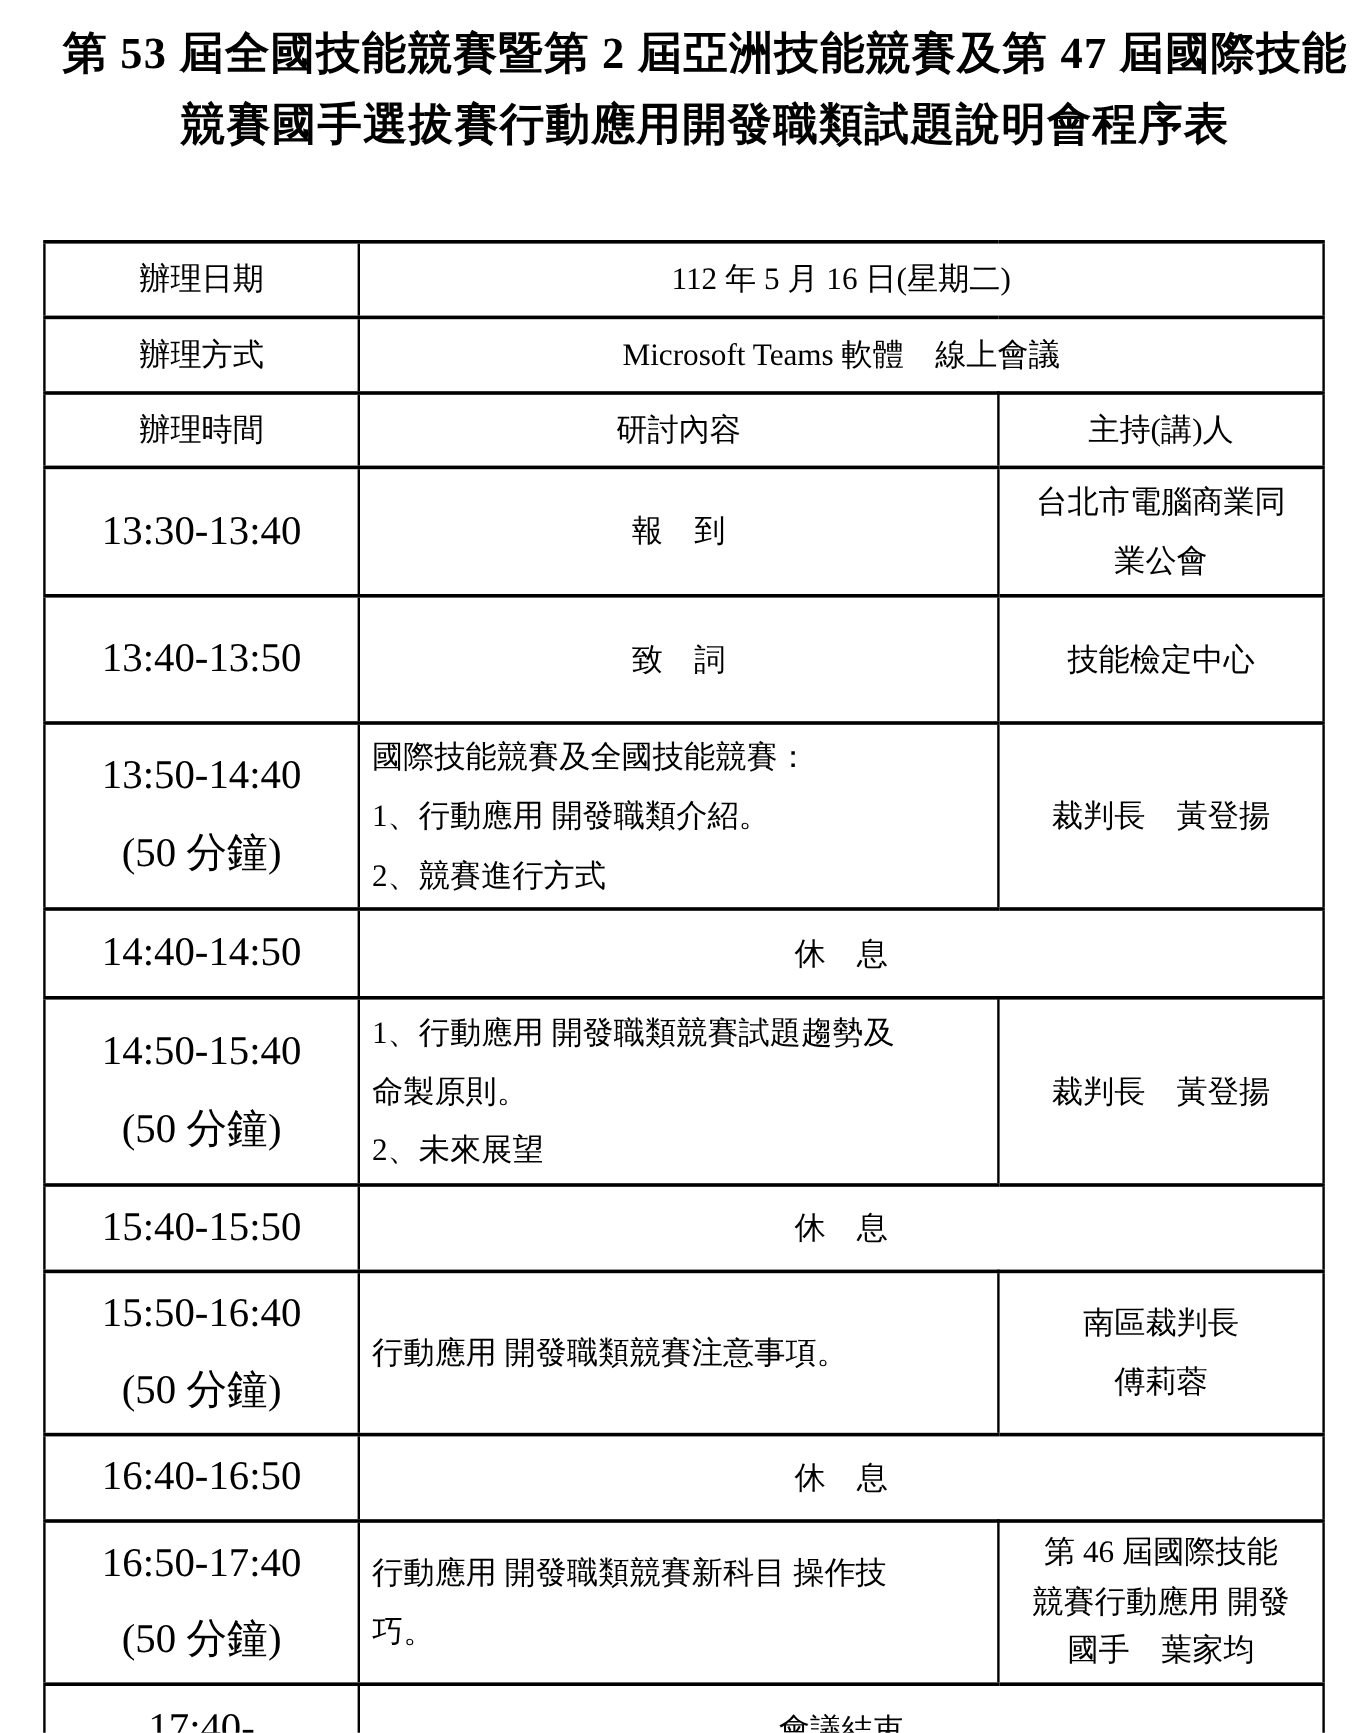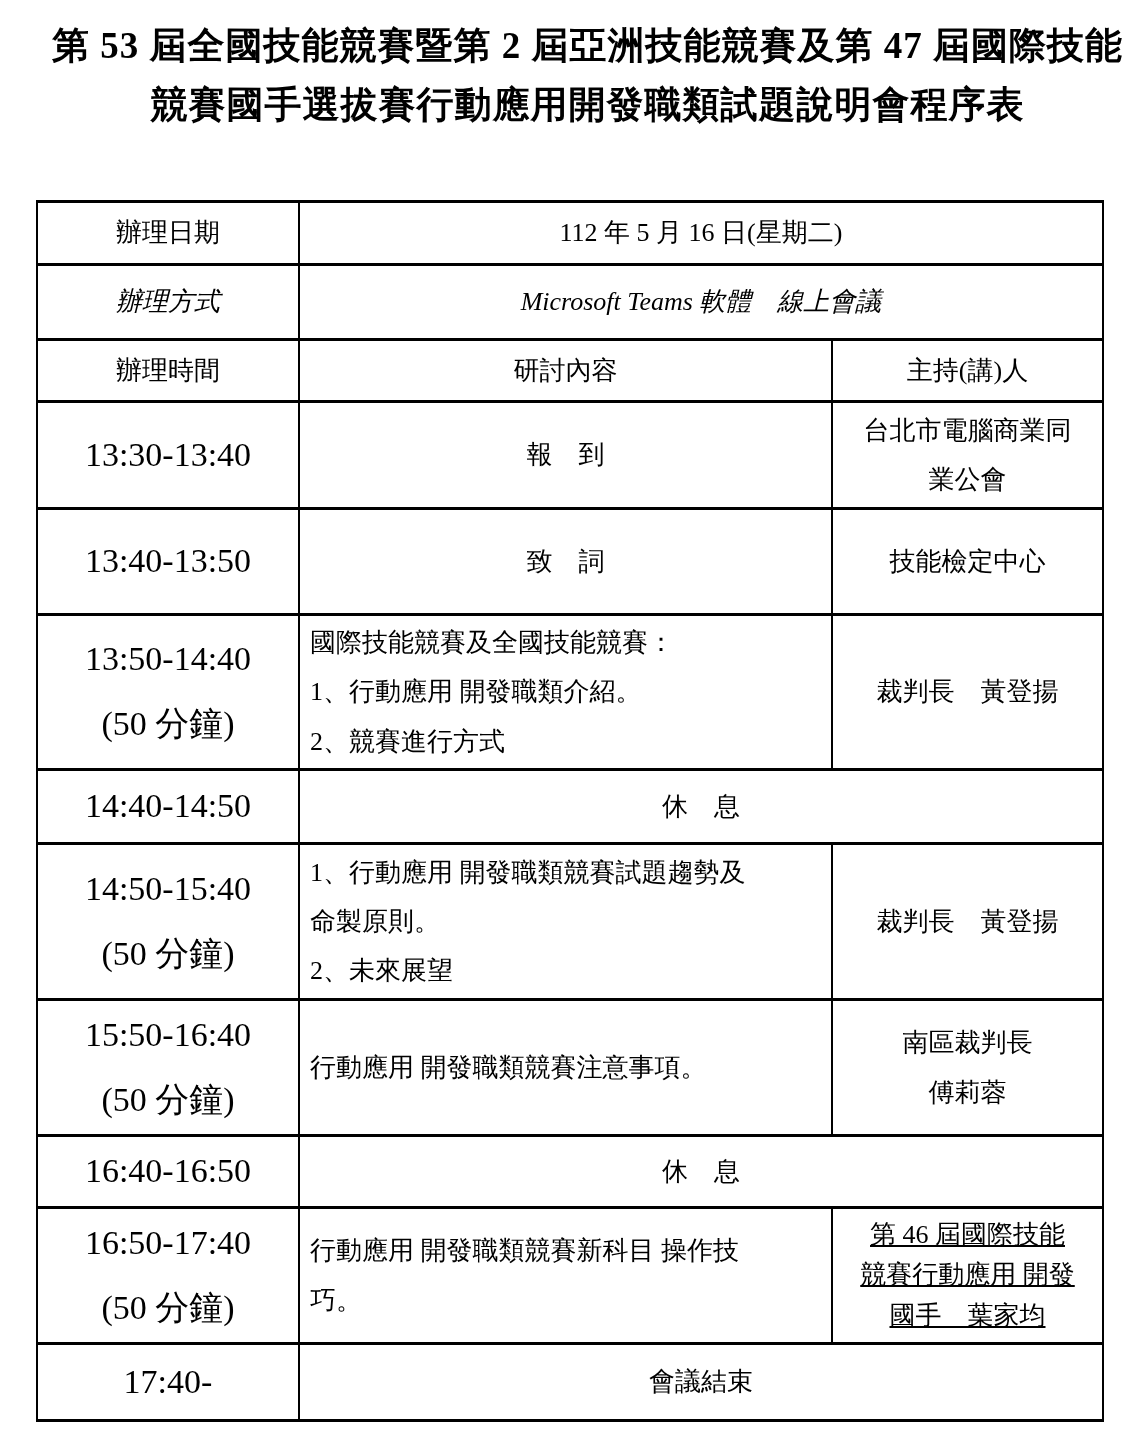--- a/index.html
+++ b/index.html
@@ -47,21 +47,21 @@
     padding: 2px 8px;
     white-space: pre-line;
     overflow: hidden;
   }
   td.left {
     text-align: left;
     padding-left: 10px;
     padding-right: 12px;
   }
   td.time-cell { font-size: 34px; }
-  td.tight { line-height: 1.56; text-decoration: underline; }
+  td.tight { line-height: 1.56; }
 </style>
 </head>
 <body>
 
 <div class="page">
   <div class="doc-title">
     <span>第 53 屆全國技能競賽暨第 2 屆亞洲技能競賽及第 47 屆國際技能</span><br>
     <span>競賽國手選拔賽行動應用開發職類試題說明會程序表</span>
   </div>
 
@@ -69,21 +69,21 @@
     <colgroup>
       <col class="c-time">
       <col class="c-content">
       <col class="c-host">
     </colgroup>
     <tbody id="table-body">
         <tr style="height: 63px;">
           <td>辦理日期</td>
           <td colspan="2">112 年 5 月 16 日(星期二)</td>
         </tr>
-        <tr style="height: 75px; font-style: italic;">
+        <tr style="height: 63px;">
           <td>辦理方式</td>
           <td colspan="2">Microsoft Teams 軟體　線上會議</td>
         </tr>
         <tr style="height: 62px;">
           <td>辦理時間</td>
           <td>研討內容</td>
           <td>主持(講)人</td>
         </tr>
         <tr style="height: 107px;">
           <td class="time-cell">13:30-13:40</td>
@@ -109,20 +109,24 @@
           <td class="center" colspan="2">休　息</td>
         </tr>
         <tr style="height: 156px;">
           <td class="time-cell">14:50-15:40
 (50 分鐘)</td>
           <td class="left">1、行動應用 開發職類競賽試題趨勢及
 命製原則。
 2、未來展望</td>
           <td>裁判長　黃登揚</td>
         </tr>
+        <tr style="height: 71px;">
+          <td class="time-cell">15:40-15:50</td>
+          <td class="center" colspan="2">休　息</td>
+        </tr>
         <tr style="height: 102px;">
           <td class="time-cell">15:50-16:40
 (50 分鐘)</td>
           <td class="left">行動應用 開發職類競賽注意事項。</td>
           <td>南區裁判長
 傅莉蓉</td>
         </tr>
         <tr style="height: 71px;">
           <td class="time-cell">16:40-16:50</td>
           <td class="center" colspan="2">休　息</td>

